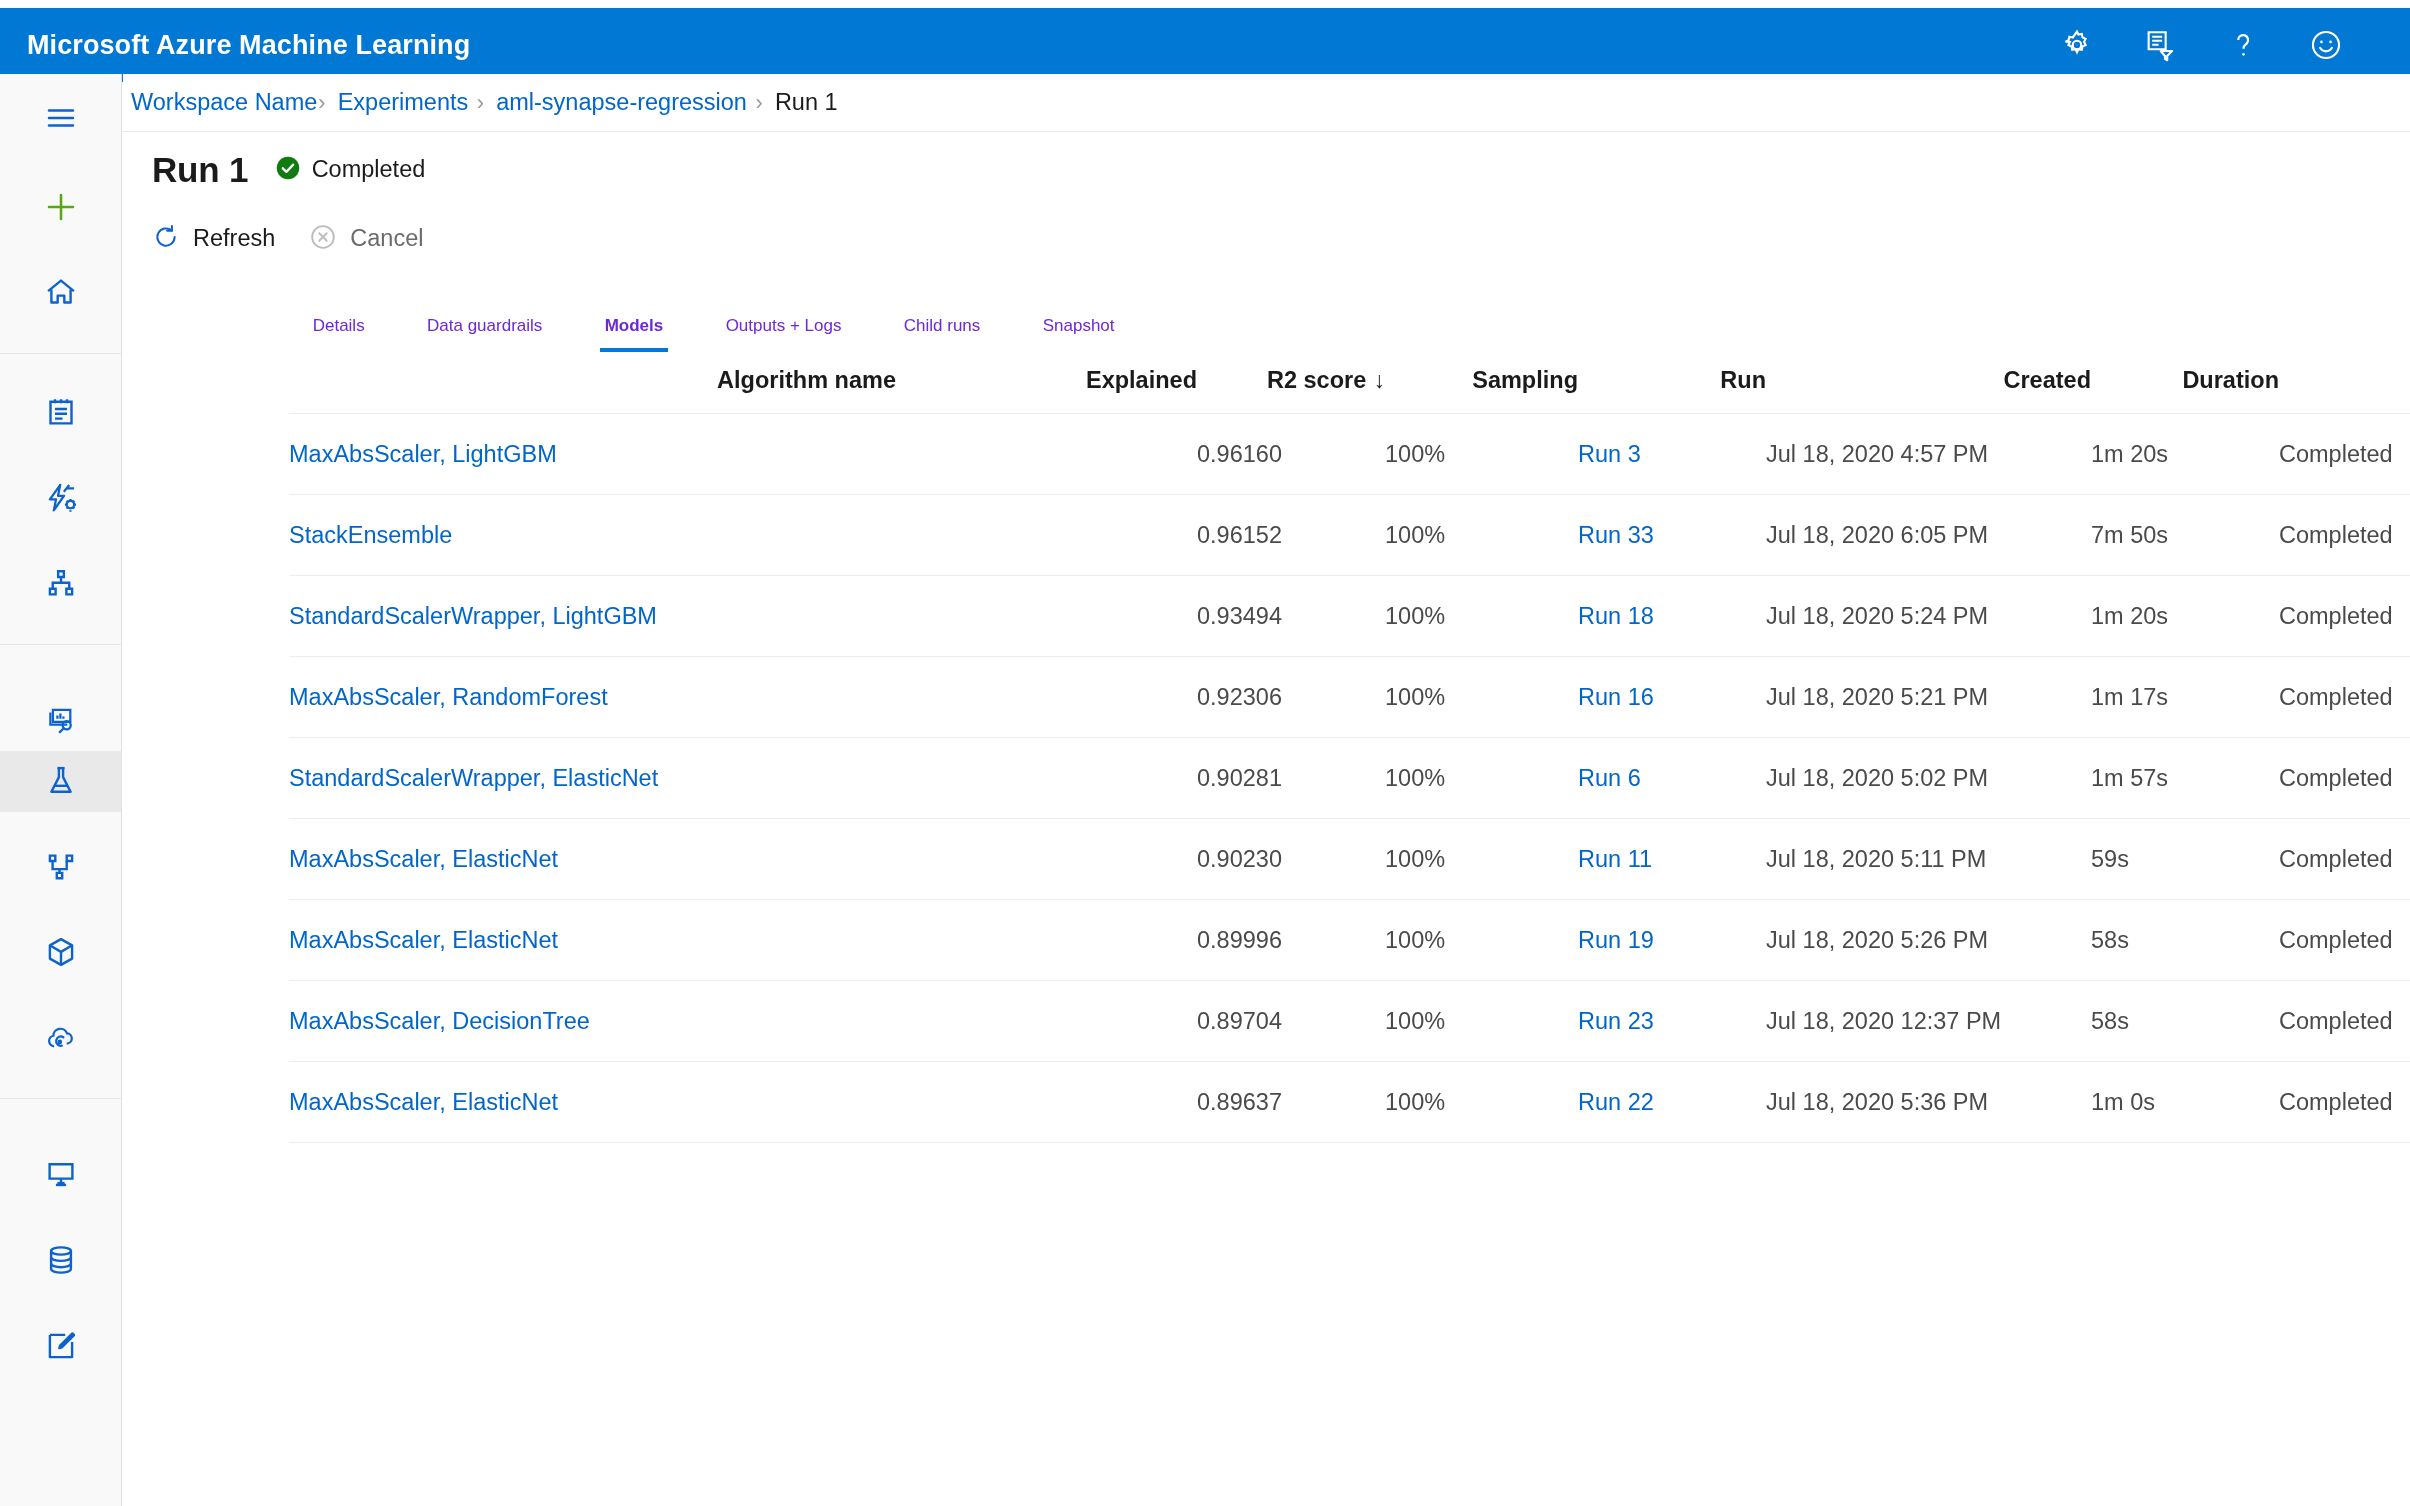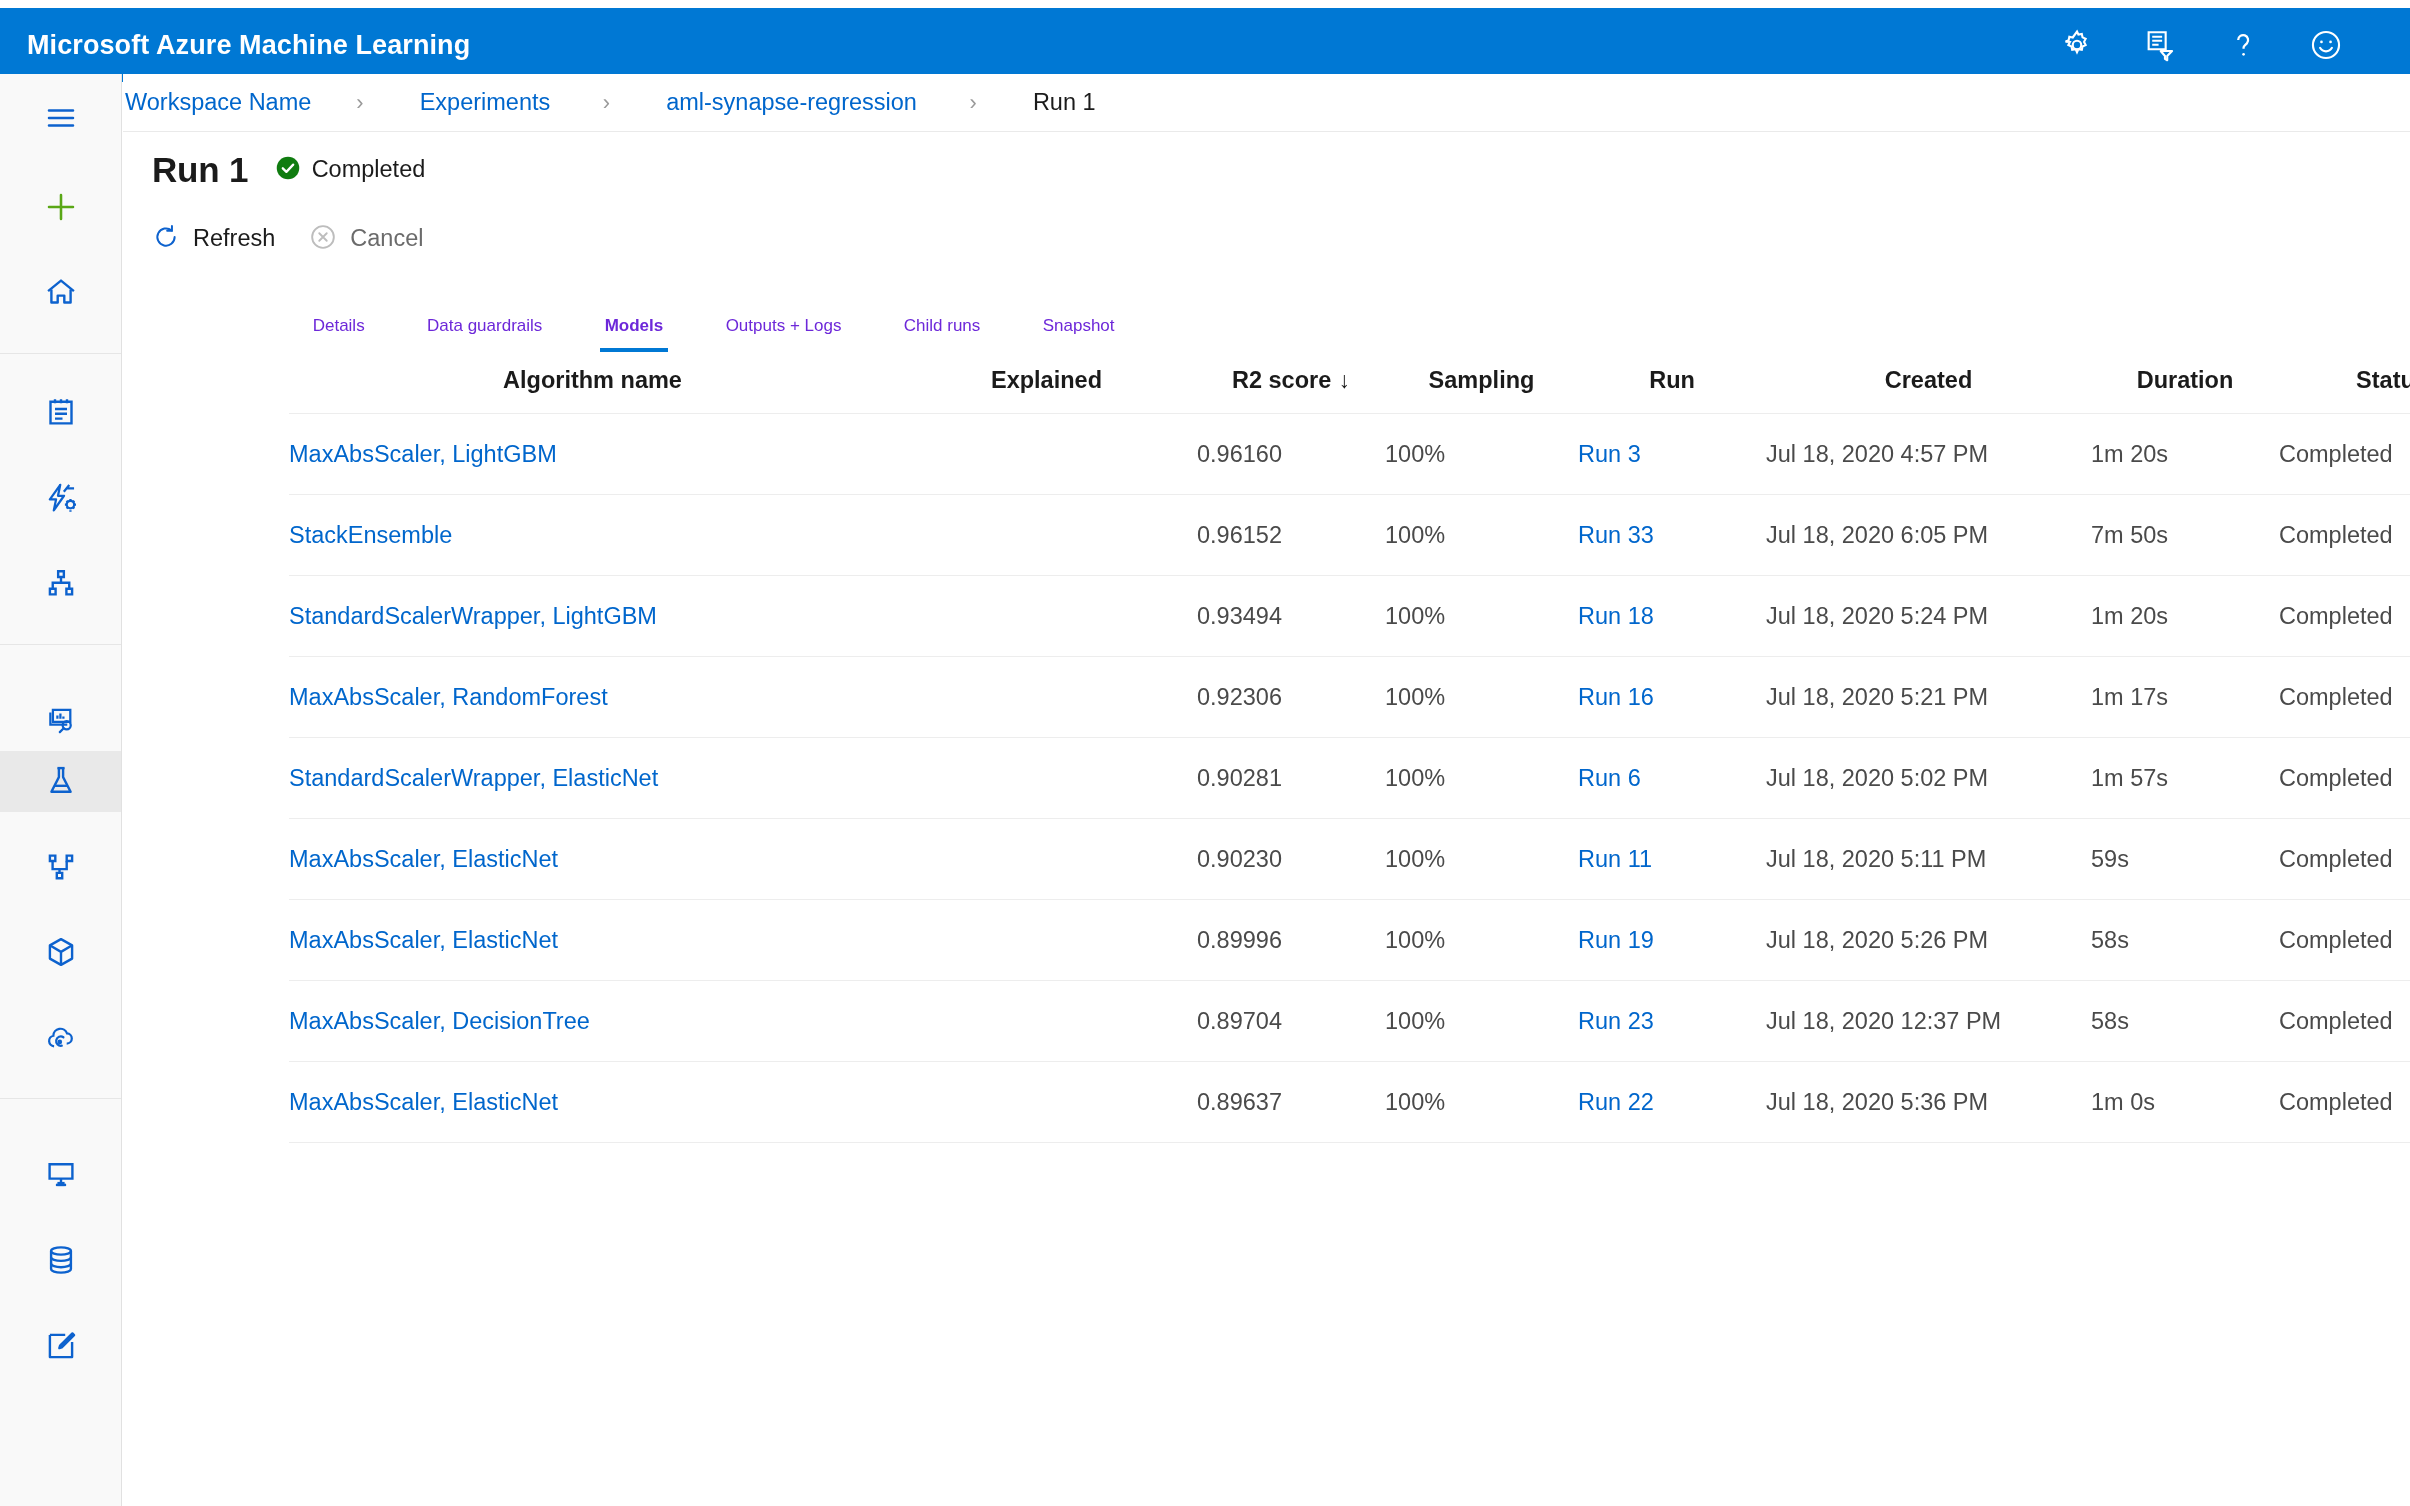--- a/index.html
+++ b/index.html
@@ -64,24 +64,23 @@
   .content {
     position: absolute; top: 74px; left: 123px;
     width: 2287px; height: 1432px;
     background: #ffffff;
   }
 
   
   .breadcrumb {
     height: 58px;
     display: flex; align-items: center;
-    padding-left: 2px;
+    padding-left: 8px;
     border-bottom: 0.9px solid #eaeaea;
     font-size: 23.5px;
-    gap: 44px;
   }
   .crumb-link { color: #0066cc; cursor: pointer; white-space: nowrap; }
   .crumb-current { color: #1b1b1b; white-space: nowrap; }
   .crumb-sep {
     color: #9a9a9a;
     font-size: 21.7px;
     margin: 0 12.2px 0 8.5px;
     user-select: none;
   }
   .crumb-sep.tight { margin-left: 0.9px; }
@@ -143,21 +142,21 @@
 
   
   .table-wrap {
     position: relative;
     margin-left: 166px;
     margin-top: 15px;
     width: 2121px;
   }
   .tbl { width: 2169px; border-collapse: collapse; table-layout: fixed; }
   .tbl th {
-    text-align: center;
+    text-align: right;
     font-size: 23.5px;
     font-weight: 600;
     color: #1b1b1b;
     padding: 0 0 19px 0;
     vertical-align: bottom;
     white-space: nowrap;
   }
   .tbl td {
     font-size: 23.5px;
     color: #4a4a4a;

